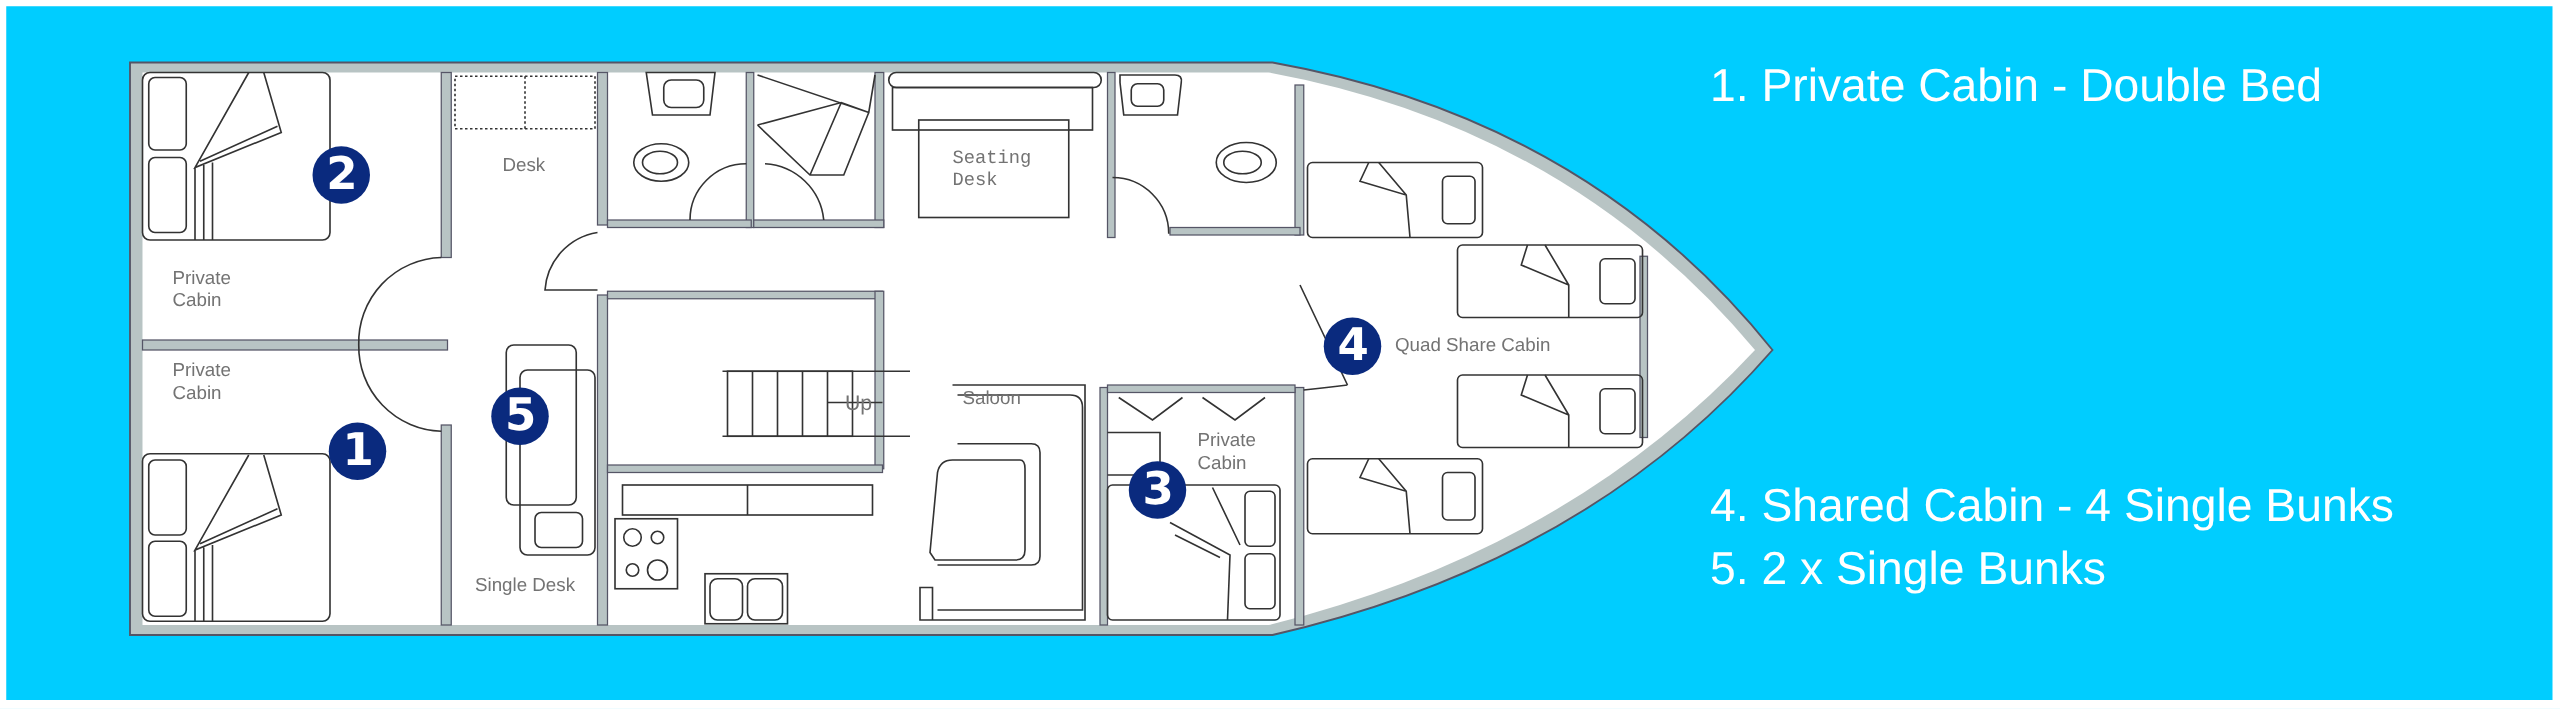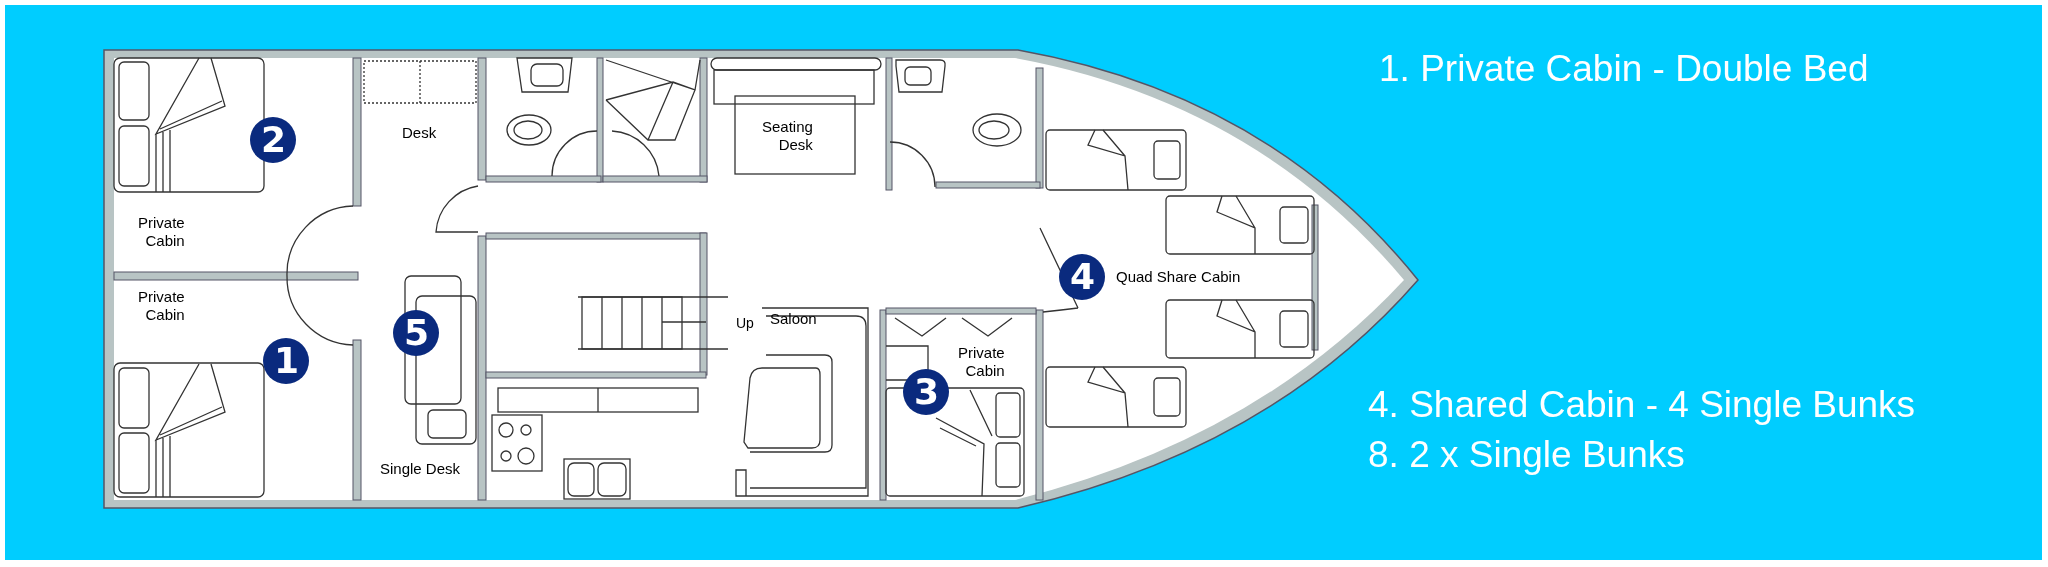--- a/index.html
+++ b/index.html
@@ -1,19 +1,19 @@
 <!DOCTYPE html>
 <html><head>
 <meta charset="utf-8">
 <style>
   html,body{margin:0;padding:0;background:#ffffff;}
   body{width:2048px;height:567px;position:relative;overflow:hidden;font-family:"Liberation Sans",sans-serif;}
   .panel{position:absolute;left:5px;top:5px;width:2037px;height:555px;background:#00cdff;}
   svg.plan{position:absolute;left:0;top:0;}
-  .lbl{position:absolute;color:#000000;font-size:15px;line-height:18px;text-align:right;font-family:"Liberation Sans",sans-serif;}
+  .lbl{position:absolute;color:#737373;font-size:15px;line-height:18px;text-align:left;font-family:"Liberation Sans",sans-serif;}
   .badge{position:absolute;width:46px;height:46px;border-radius:50%;background:#0a2a7e;color:#fff;font-weight:bold;font-size:36px;line-height:46px;text-align:center;font-family:"DejaVu Sans",sans-serif;letter-spacing:-1px;}
   .legend{position:absolute;left:1368px;color:#fff;font-size:37px;line-height:50px;font-family:"Liberation Sans",sans-serif;}
   .legend div{white-space:nowrap;}
 </style>
 </head>
 <body>
 
 <div class="panel"></div>
 
 <svg class="plan" width="2048" height="567" viewBox="0 0 2048 567" xmlns="http://www.w3.org/2000/svg">
@@ -137,40 +137,40 @@
   <div class="lbl" style="left:402px;top:124px;">Desk</div>
   <div class="lbl" style="left:138px;top:214px;">
     <div>Private</div>
     <div>Cabin</div>
   </div>
   <div class="lbl" style="left:138px;top:288px;">
     <div>Private</div>
     <div>Cabin</div>
   </div>
   <div class="lbl" style="left:380px;top:460px;">Single Desk</div>
-  <div class="lbl" style="left:762px;top:118px;">
+  <div class="lbl" style="left:762px;top:118px;font-family:Liberation Mono, monospace;">
     <div>Seating</div>
     <div>Desk</div>
   </div>
   <div class="lbl" style="left:770px;top:278px;margin-top:32px;">Saloon</div>
-  <div class="lbl" style="left:736px;top:314px;font-size:14px;">Up</div>
+  <div class="lbl" style="left:676px;top:314px;font-size:17px;">Up</div>
   <div class="lbl" style="left:958px;top:344px;">
     <div>Private</div>
     <div>Cabin</div>
   </div>
   <div class="lbl" style="left:1116px;top:268px;">Quad Share Cabin</div>
 </div>
 
 <div>
   <div class="badge" style="left:263px;top:338px;">1</div>
   <div class="badge" style="left:250px;top:117px;">2</div>
   <div class="badge" style="left:903px;top:369px;">3</div>
   <div class="badge" style="left:1059px;top:254px;">4</div>
   <div class="badge" style="left:393px;top:310px;">5</div>
 </div>
 
-<div class="legend" style="top:44px;margin-left:11px;">
+<div class="legend" style="top:44px;">
   <div>1. Private Cabin - Double Bed</div>
 </div>
 <div class="legend" style="top:380px;">
   <div>4. Shared Cabin - 4 Single Bunks</div>
-  <div>8. 2 x Single Bunks</div>
+  <div>5. 2 x Single Bunks</div>
 </div>
 
 </body></html>

